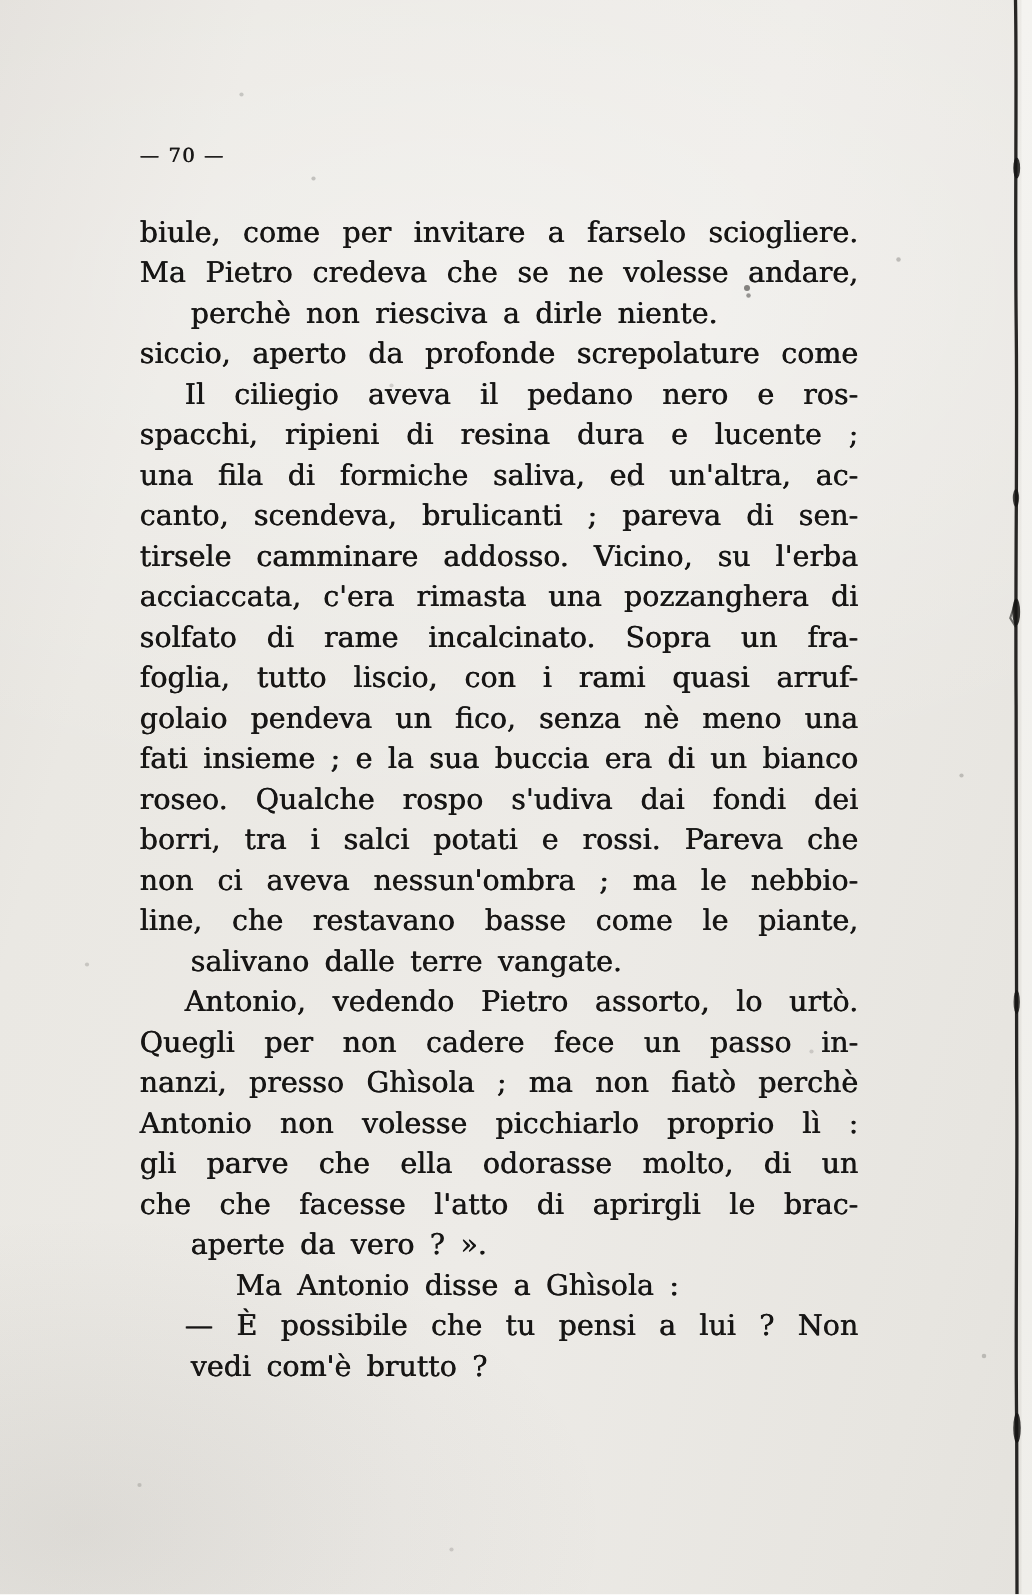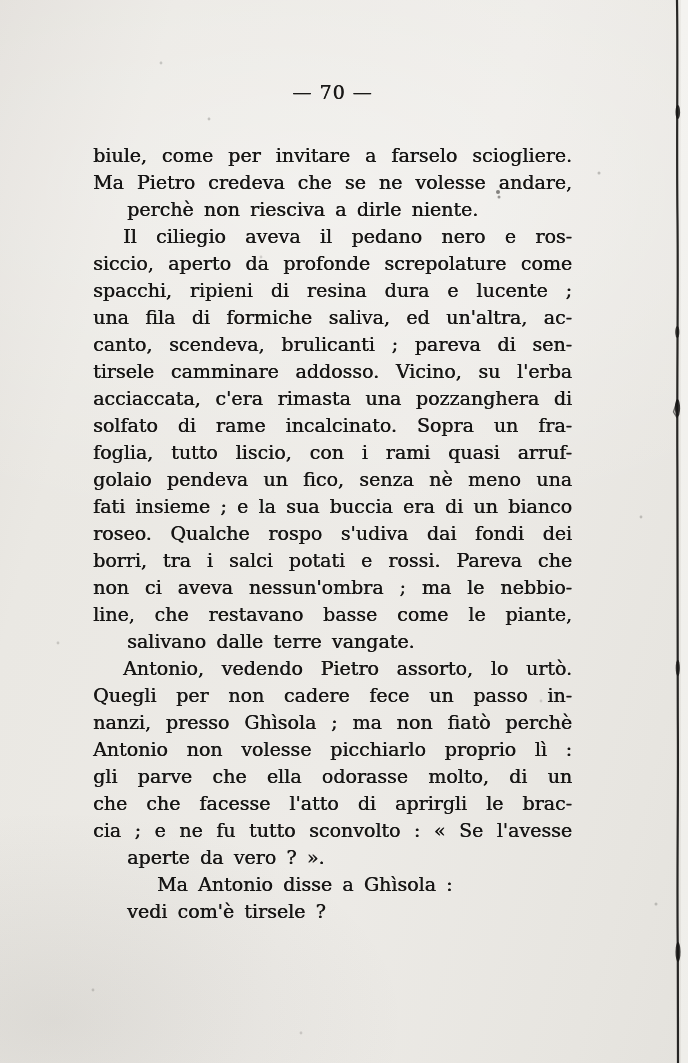--- a/index.html
+++ b/index.html
@@ -24,24 +24,24 @@
     width: 7px; height: 1063px;
     background: linear-gradient(180deg, #f4f3f0, #efeeea);
   }
   .edge-svg {
     position: absolute;
     left: 670px; top: 0;
     width: 16px; height: 1063px;
   }
   .page-number {
     position: absolute;
-    left: 93px; top: 81px;
+    left: 93px; top: 97px;
     width: 479px;
-    text-align: center;
-    font-size: 19px;
+    text-align: left;
+    font-size: 13px;
     letter-spacing: 1px;
     color: #1a1918;
     text-shadow: 0.4px 0 0 currentColor;
   }
   .text-block {
     position: absolute;
     left: 93px; top: 142px;
     width: 479px;
     font-size: 19px;
     color: #171615;
@@ -99,43 +99,43 @@
     <ellipse cx="8.0" cy="952" rx="2.5" ry="10" fill="#161514" opacity="0.85"></ellipse>
     <path d="M7.4,400 L3.5,412 L7.2,418" fill="none" stroke="#161514" stroke-width="1.4" opacity="0.6"></path>
   </svg>
 
   <div class="page-number">— 70 —</div>
 
   <div class="text-block">
       <div class="text-line">biule, come per invitare a farselo sciogliere.</div>
       <div class="text-line">Ma Pietro credeva che se ne volesse andare,</div>
       <div class="text-line last">perchè non riesciva a dirle niente.</div>
+      <div class="text-line">siccio, aperto da profonde screpolature come</div>
       <div class="text-line indent">Il ciliegio aveva il pedano nero e ros-</div>
-      <div class="text-line">siccio, aperto da profonde screpolature come</div>
       <div class="text-line">spacchi, ripieni di resina dura e lucente ;</div>
       <div class="text-line">una fila di formiche saliva, ed un'altra, ac-</div>
       <div class="text-line">canto, scendeva, brulicanti ; pareva di sen-</div>
       <div class="text-line">tirsele camminare addosso. Vicino, su l'erba</div>
       <div class="text-line">acciaccata, c'era rimasta una pozzanghera di</div>
       <div class="text-line">solfato di rame incalcinato. Sopra un fra-</div>
       <div class="text-line">foglia, tutto liscio, con i rami quasi arruf-</div>
       <div class="text-line">golaio pendeva un fico, senza nè meno una</div>
       <div class="text-line">fati insieme ; e la sua buccia era di un bianco</div>
       <div class="text-line">roseo. Qualche rospo s'udiva dai fondi dei</div>
       <div class="text-line">borri, tra i salci potati e rossi. Pareva che</div>
       <div class="text-line">non ci aveva nessun'ombra ; ma le nebbio-</div>
       <div class="text-line">line, che restavano basse come le piante,</div>
       <div class="text-line last">salivano dalle terre vangate.</div>
       <div class="text-line indent">Antonio, vedendo Pietro assorto, lo urtò.</div>
       <div class="text-line">Quegli per non cadere fece un passo in-</div>
       <div class="text-line">nanzi, presso Ghìsola ; ma non fiatò perchè</div>
       <div class="text-line">Antonio non volesse picchiarlo proprio lì :</div>
       <div class="text-line">gli parve che ella odorasse molto, di un</div>
       <div class="text-line">che che facesse l'atto di aprirgli le brac-</div>
-      <div class="text-line">cia ; e ne fu tutto sconvolto : « Se l'avesse</div>
       <div class="text-line last">aperte da vero ? ».</div>
       <div class="text-line last indent">Ma Antonio disse a Ghìsola :</div>
-      <div class="text-line last">vedi com'è tirsele ?</div>
+      <div class="text-line indent">— È possibile che tu pensi a lui ? Non</div>
+      <div class="text-line last">vedi com'è brutto ?</div>
     </div>
 
   <div class="specks"></div>
 
 </div>
 
 </body></html>

